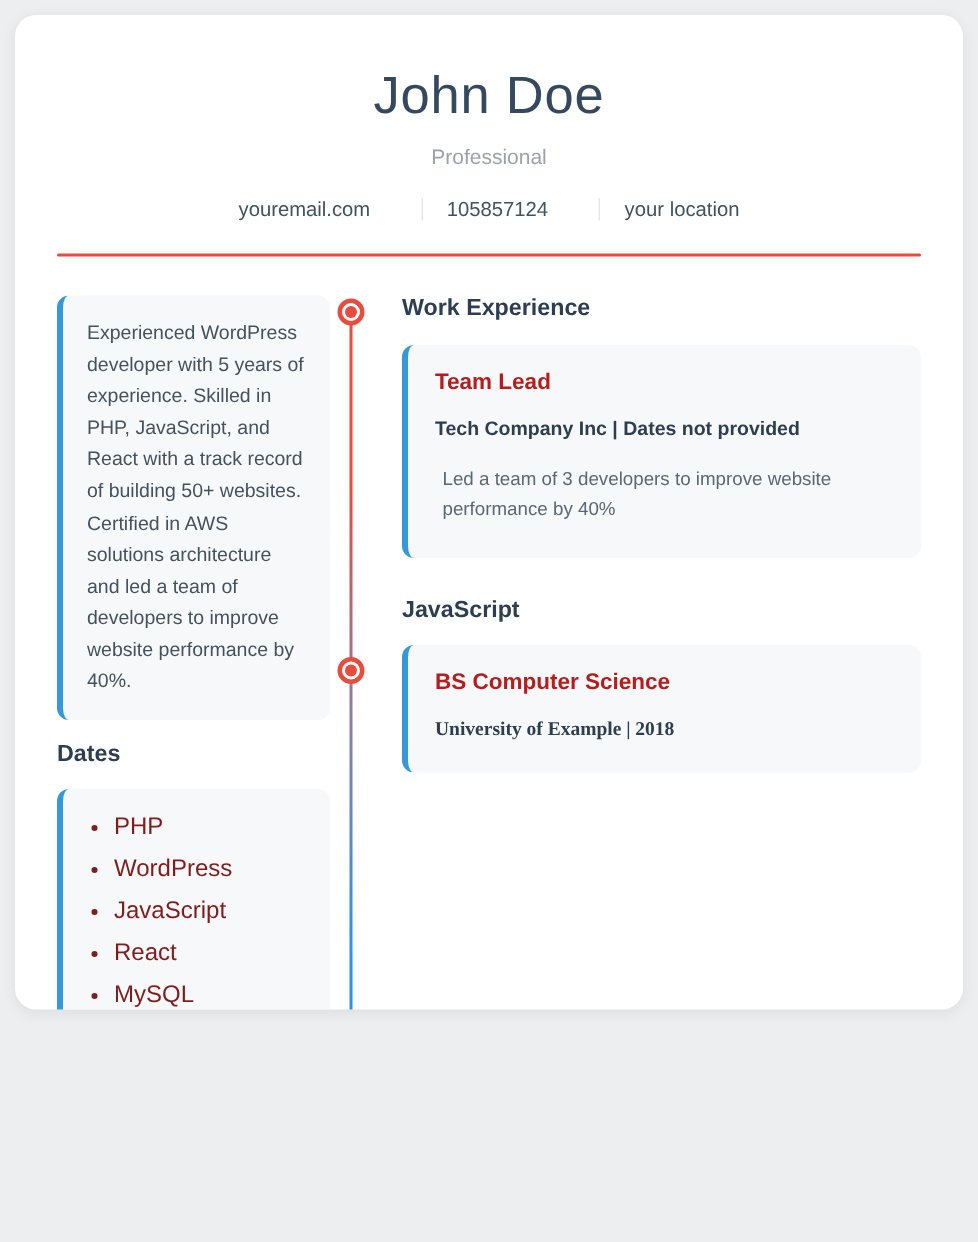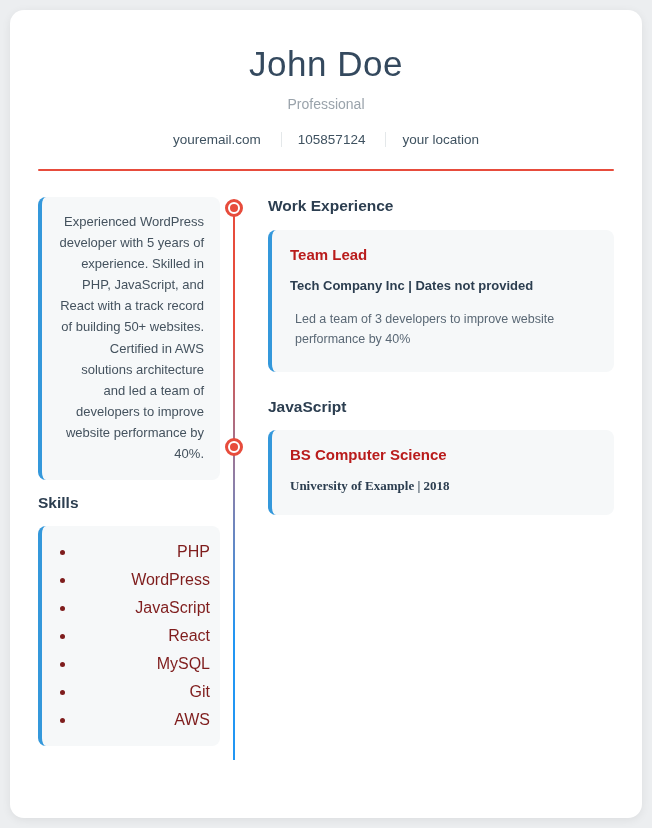--- a/index.html
+++ b/index.html
@@ -13,21 +13,21 @@
     font-family: "Liberation Sans", sans-serif;
     -webkit-font-smoothing: antialiased;
     overflow: hidden;
   }
 
   .resume-card {
     position: absolute;
     left: 10px;
     top: 10px;
     width: 632px;
-    height: 808px;
+    height: 663px;
     background: #ffffff;
     border-radius: 14px;
     box-shadow: 0 2px 10px rgba(0,0,0,0.07);
     box-sizing: border-box;
     overflow: hidden;
   }
 
   
   .header {
     padding: 34px 28px 0 28px;
@@ -45,21 +45,21 @@
     margin-top: 12px;
     font-size: 14px;
     color: #9aa3ab;
     font-weight: 400;
   }
   .contact-row {
     margin-top: 20px;
     display: flex;
     justify-content: center;
     align-items: center;
-    gap: 4px;
+    gap: 18px;
     font-size: 13.5px;
     color: #3f5260;
   }
   .contact-item {
     padding: 0 16px;
     white-space: nowrap;
   }
   .contact-item + .contact-item {
     border-left: 1px solid #e4e8ea;
   }
@@ -101,21 +101,20 @@
   .section-heading.right-head {
     padding-left: 4px;
   }
 
   
   .panel {
     background: #f6f8f9;
     border-left: 4px solid #3498db;
     border-radius: 8px;
     box-sizing: border-box;
-    text-align: right;
   }
   .summary-panel {
     padding: 14px 16px 16px 16px;
   }
   .summary-text {
     font-size: 13px;
     line-height: 1.62;
     color: #44525e;
     margin: 0;
   }
@@ -223,21 +222,21 @@
 
   <div class="body-wrap">
 
     <div class="col-left">
 
 
       <div class="panel summary-panel">
         <p class="summary-text">Experienced WordPress developer with 5 years of experience. Skilled in PHP, JavaScript, and React with a track record of building 50+ websites. Certified in AWS solutions architecture and led a team of developers to improve website performance by 40%.</p>
       </div>
 
-      <h2 class="section-heading skills-heading">Skills</h2>
+      <h2 class="section-heading skills-heading">Dates</h2>
 
       <div class="panel skills-panel">
         <ul class="skills-list">
           <li>PHP</li>
           <li>WordPress</li>
           <li>JavaScript</li>
           <li>React</li>
           <li>MySQL</li>
           <li>Git</li>
           <li>AWS</li>

